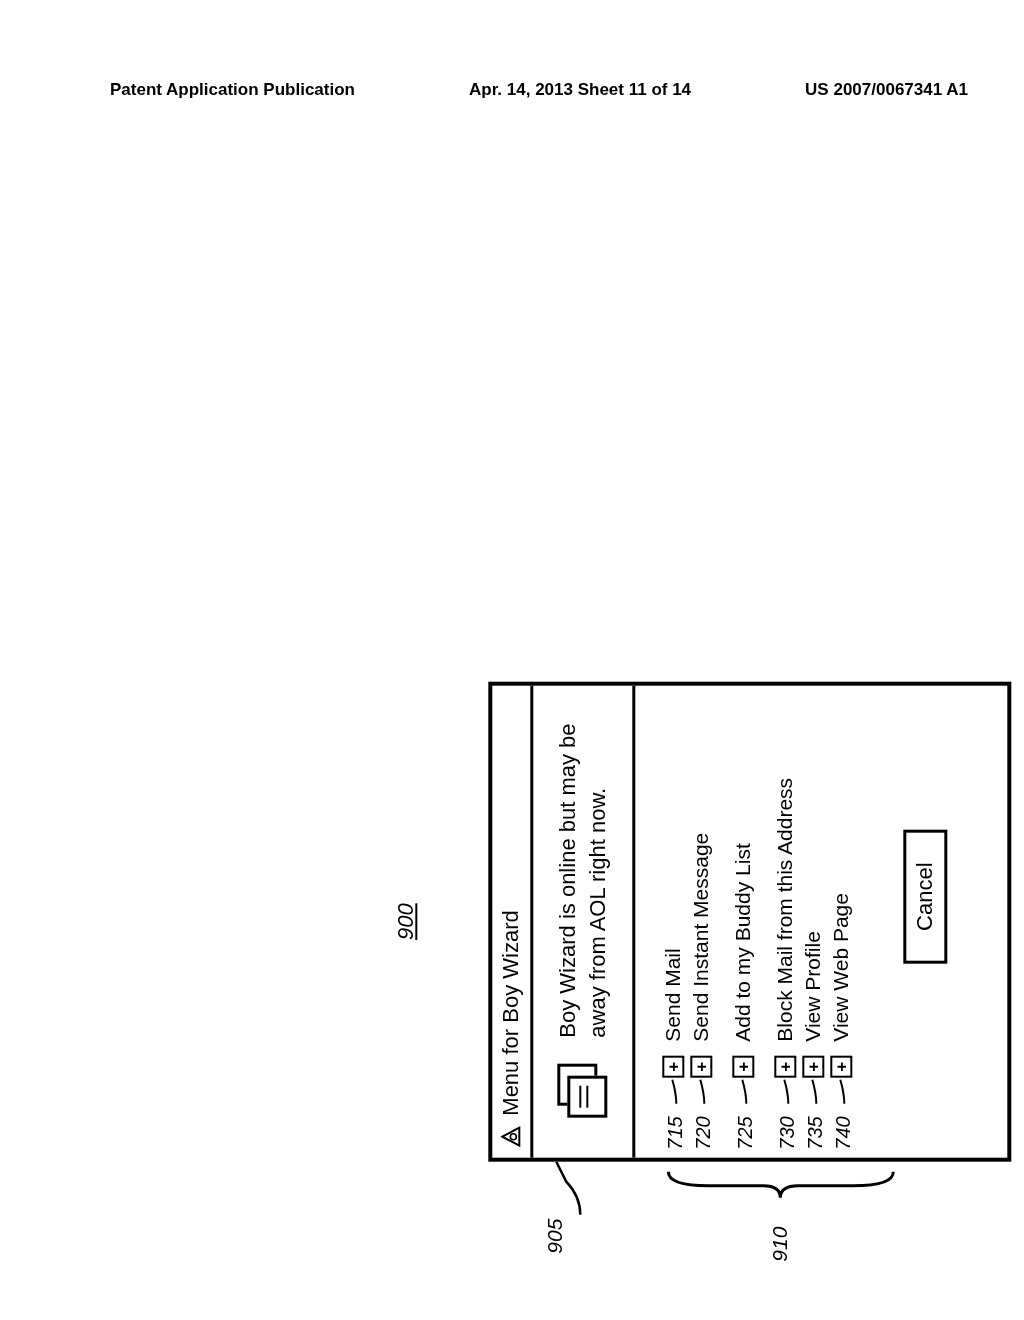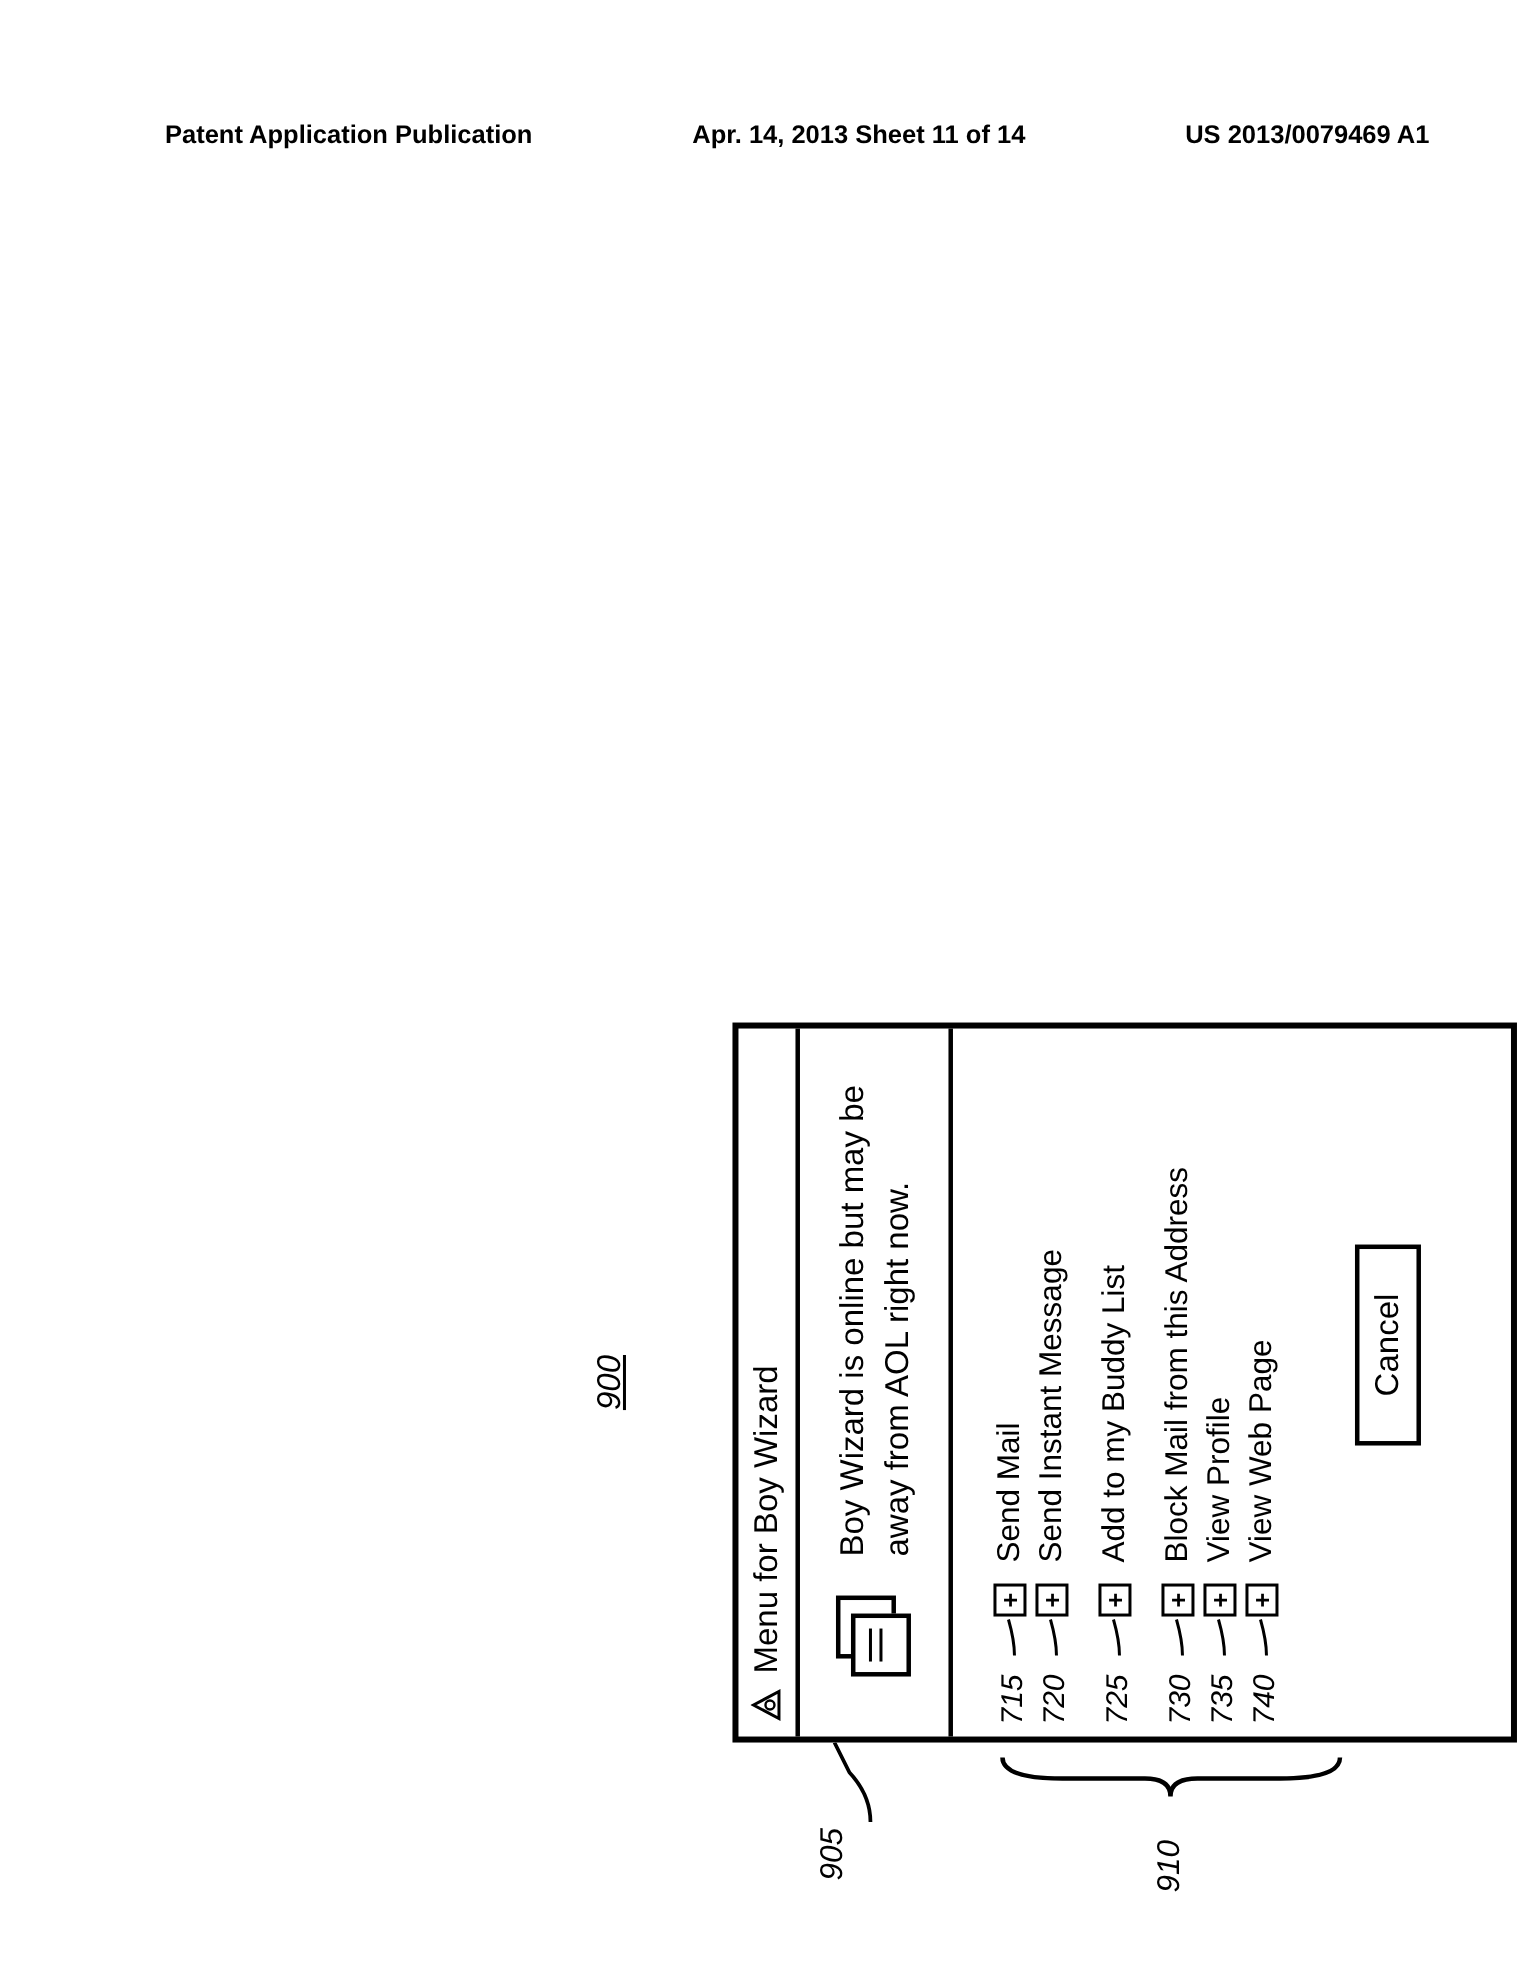--- a/index.html
+++ b/index.html
@@ -10,21 +10,21 @@
     font-family: Arial, Helvetica, sans-serif;
     position: relative;
     color: #000;
   }
 
   
   .page-header {
     position: absolute;
     top: 80px;
     left: 110px;
-    right: 71px;
+    right: 56px;
     display: flex;
     justify-content: space-between;
     font-size: 17px;
     font-weight: bold;
   }
 
   
   .rotated-group {
     position: absolute;
     top: 660px;
@@ -200,21 +200,21 @@
     font-size: 21px;
   }
 
 </style>
 </head>
 <body>
 
 <div class="page-header">
   <span>Patent Application Publication</span>
   <span>Apr. 14, 2013  Sheet 11 of 14</span>
-  <span>US 2013/0079469 A1</span>
+  <span>US 2007/0067341 A1</span>
 </div>
 
 <div class="rotated-group">
 
   <div class="fig-number">900</div>
 
   <div class="callout-905">905</div>
   <div class="callout-905-line">
     <svg width="60" height="40" viewBox="0 0 60 40">
       <path d="M2 32 Q 20 32 35 18 L 55 8" stroke="#000" stroke-width="2.5" fill="none"></path>

